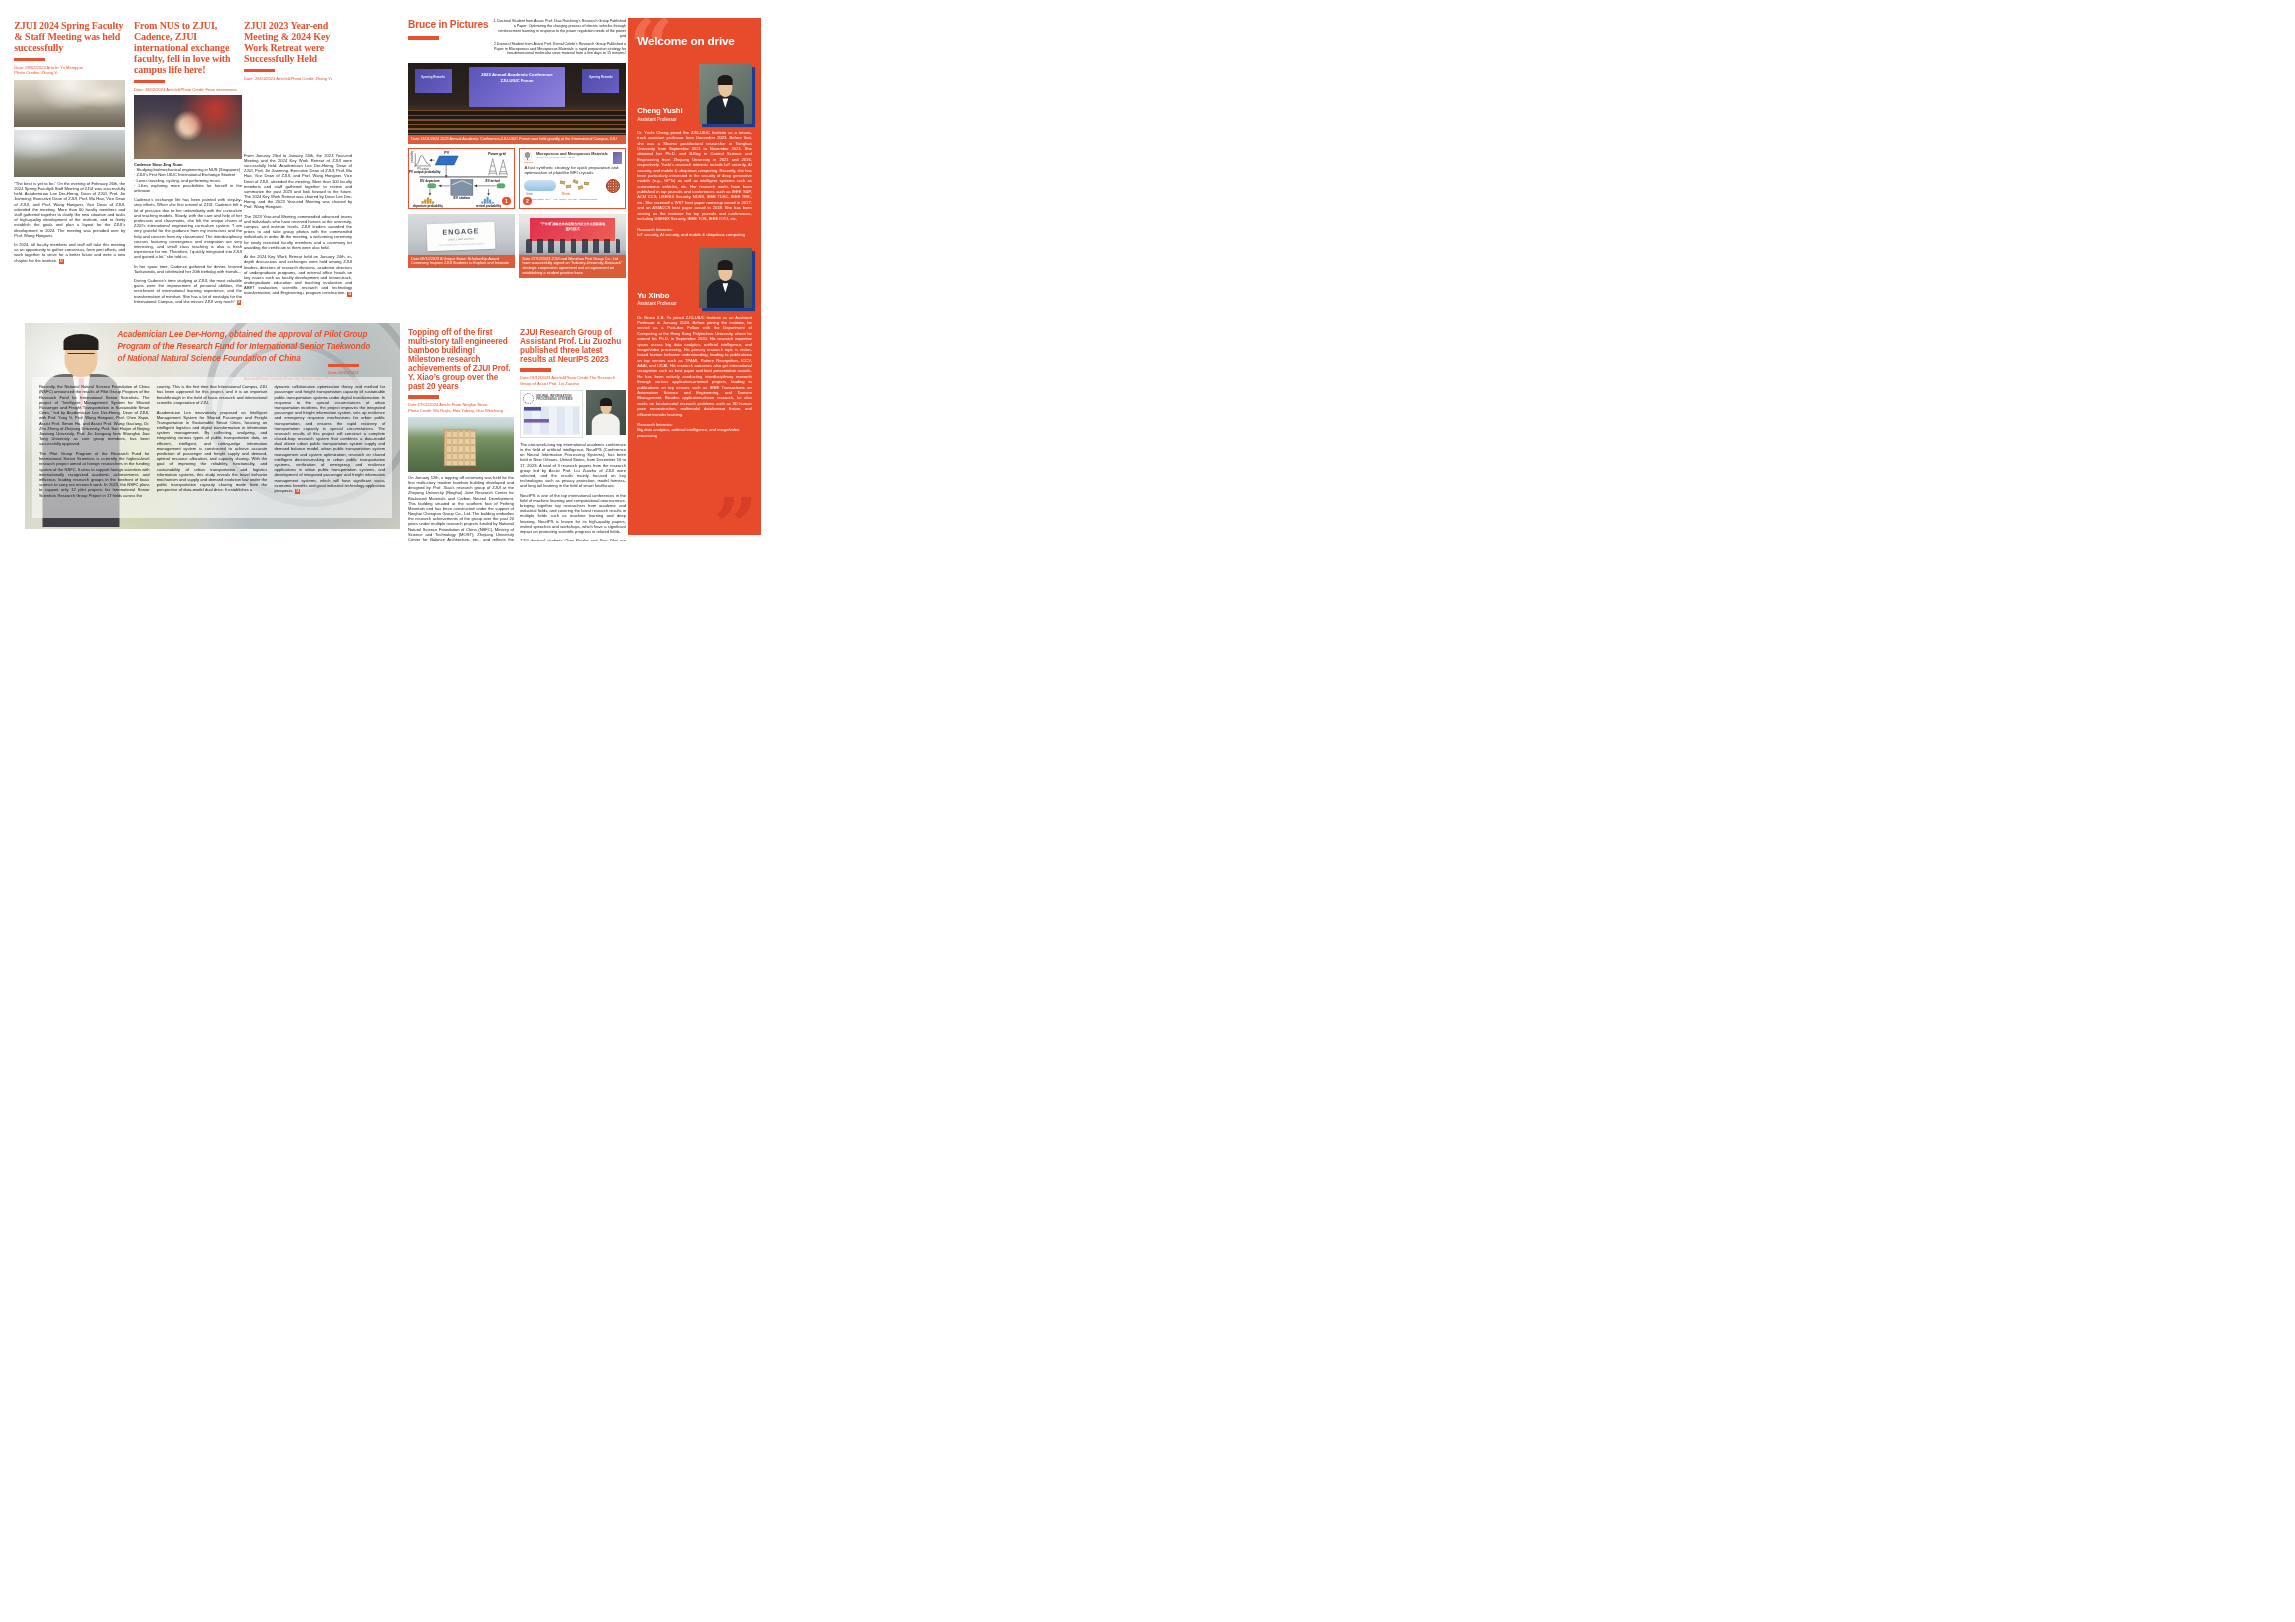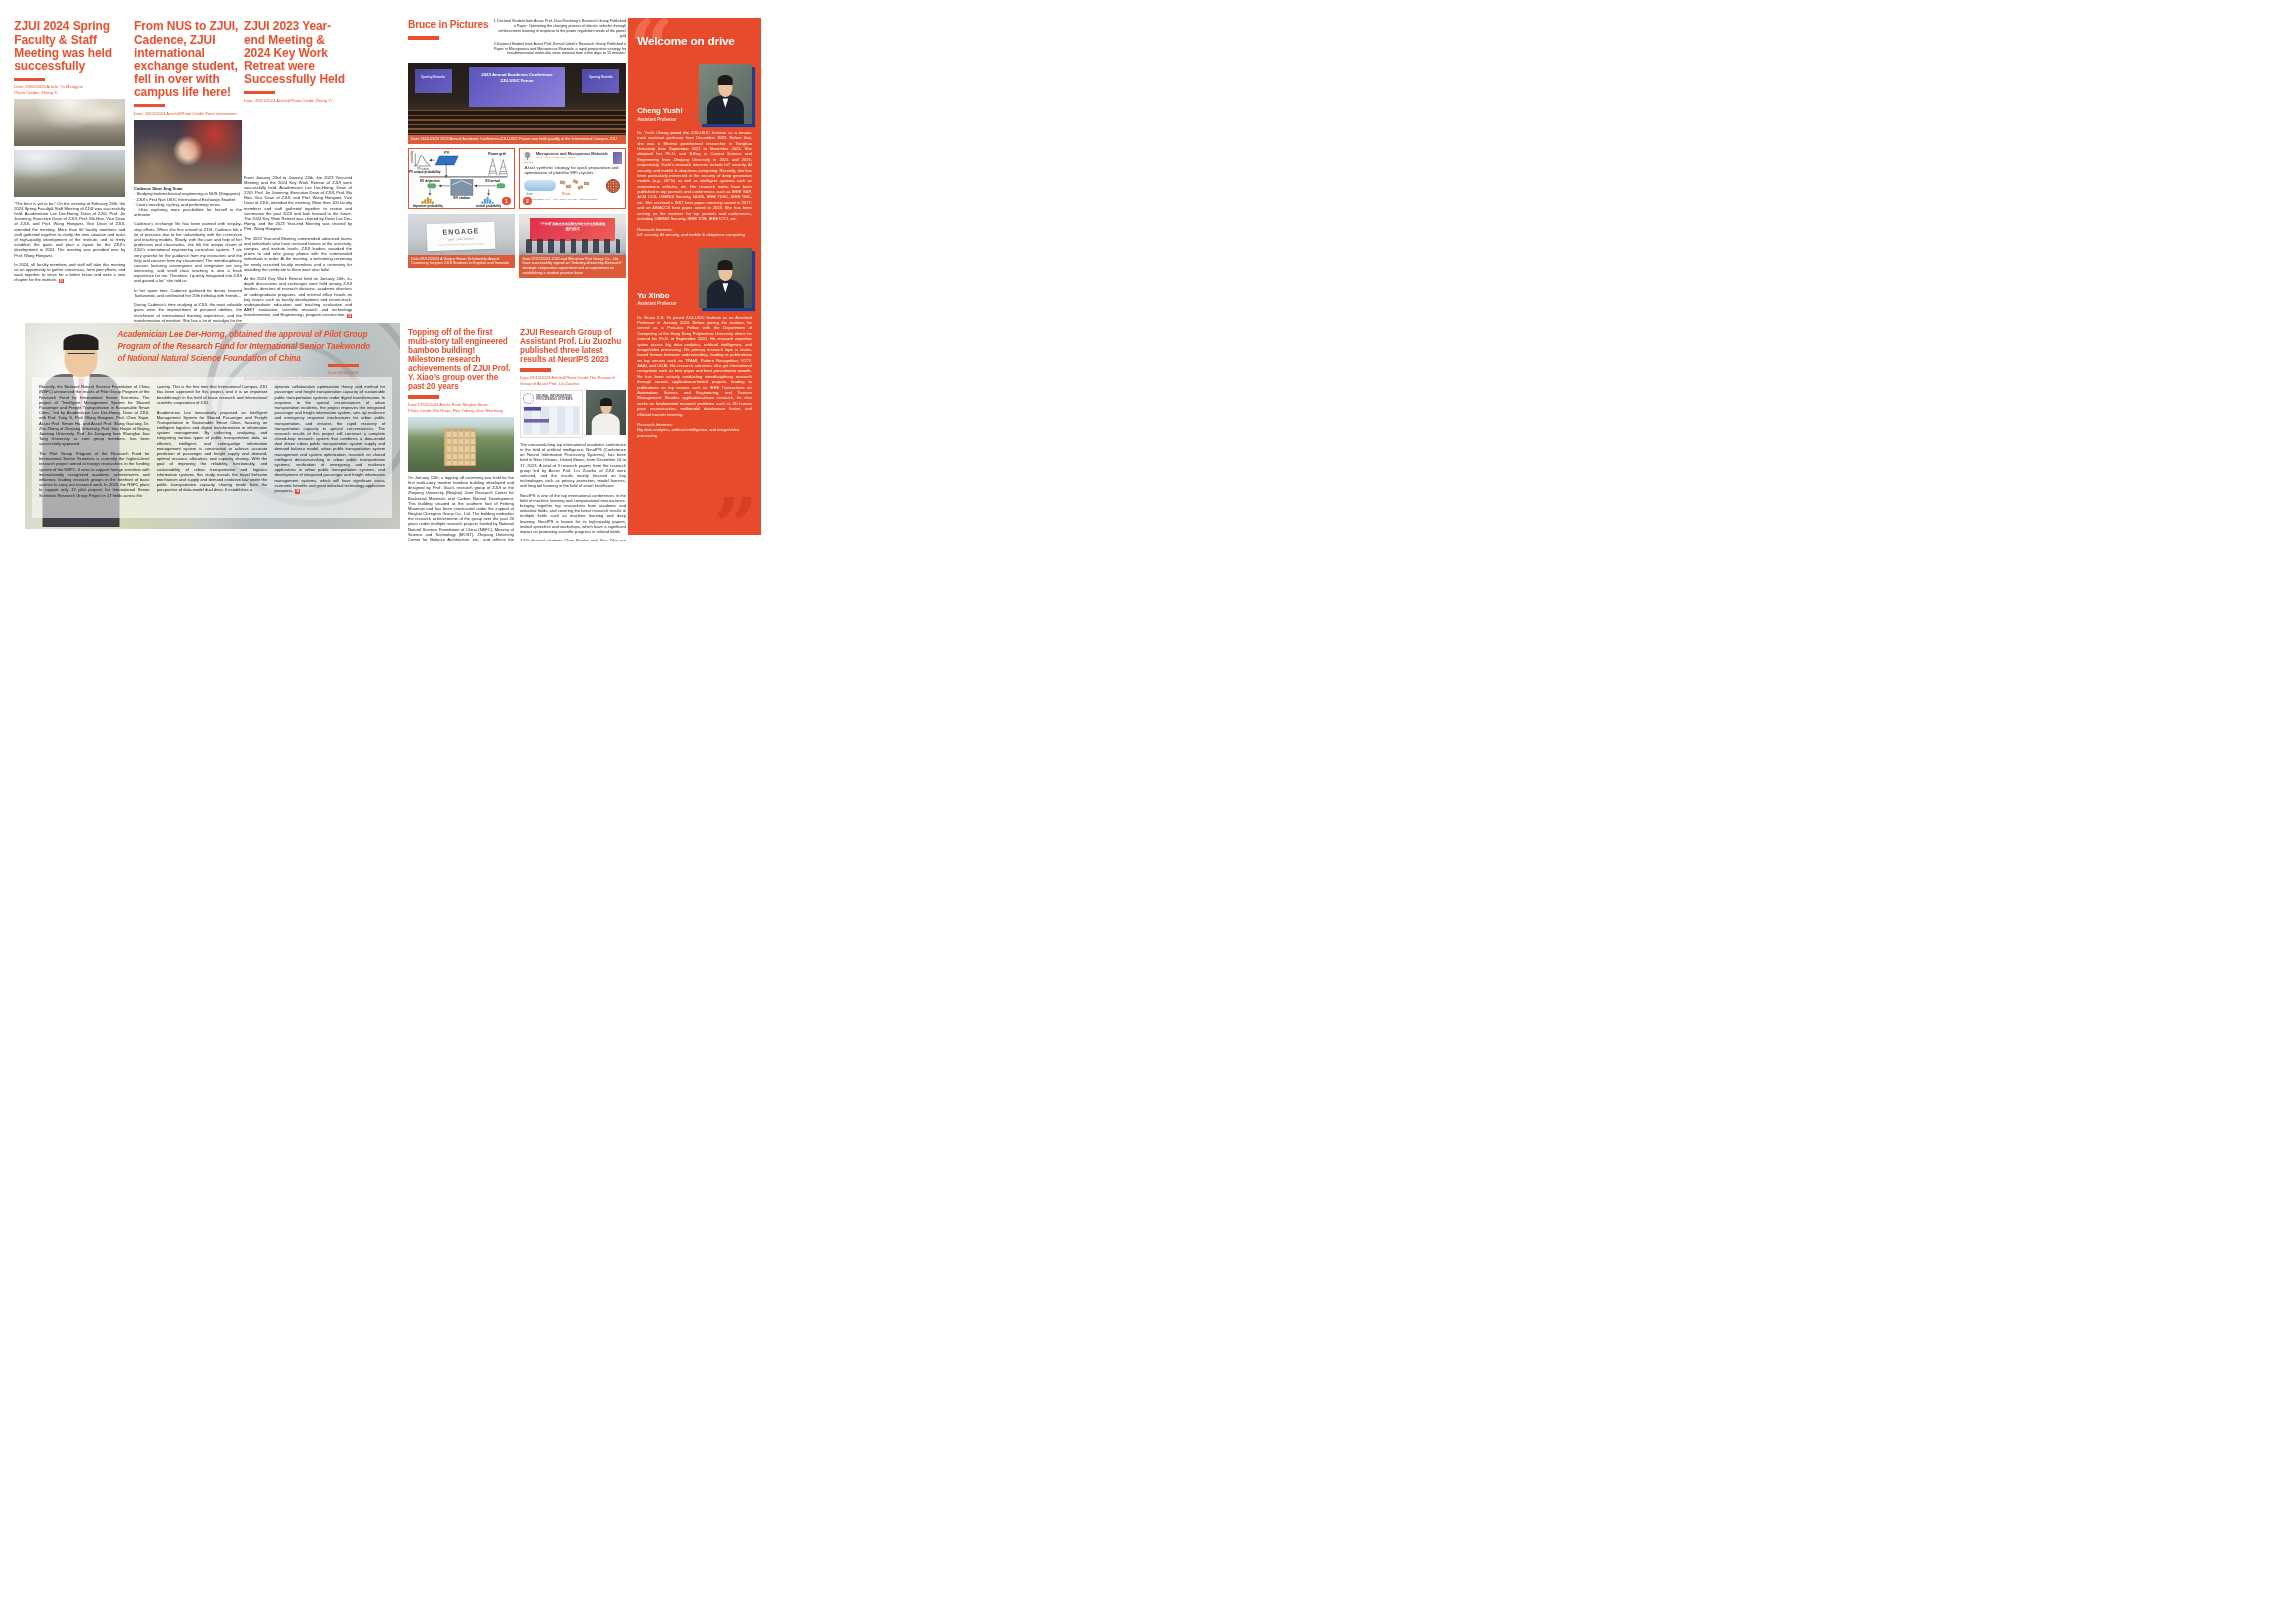--- a/index.html
+++ b/index.html
@@ -9,21 +9,21 @@
     --capbar:#DC5B38;
     --ink:#1c1c1c;
   }
   *{box-sizing:border-box;margin:0;padding:0;}
   html,body{background:#fff;}
   body{font-family:"Liberation Sans",sans-serif;color:var(--ink);}
   .page{position:relative;width:765px;height:541px;background:#fff;overflow:hidden;}
 
   
   .abs{position:absolute;}
-  .col-title{color:var(--accent);font-weight:700;font-size:12px;line-height:1.1;letter-spacing:-0.1px;}
+  .col-title{color:var(--accent);font-weight:700;font-size:10px;line-height:1.1;letter-spacing:-0.1px;font-family:Liberation Serif, serif;}
   .redbar{width:31px;height:3.1px;background:var(--accent);margin:4.6px 0 3.6px;}
   .credit{color:var(--accent);font-size:4.1px;line-height:1.4;}
   .bodytext p,.para{font-size:4.1px;line-height:1.27;text-align:justify;color:var(--ink);}
   .bodytext p{margin-bottom:4.1px;}
   .para{margin-bottom:4.1px;}
   .endpara p{display:inline;}
   .endmark{display:inline-block;width:4.6px;height:4.6px;background:var(--accent);color:#fff;
            font-size:3.6px;font-weight:700;text-align:center;line-height:4.6px;margin-left:2px;vertical-align:-0.5px;}
   .photo{width:100%;position:relative;overflow:hidden;}
 
@@ -212,21 +212,21 @@
     <div class="photo ph-meeting2"></div>
     <div class="bodytext">
       <p>“The best is yet to be.” On the evening of February 26th, the 2024 Spring Faculty&amp; Staff Meeting of ZJUI was successfully held. Academician Lee Der-Horng, Dean of ZJUI, Prof. Jin Jianming, Executive Dean of ZJUI, Prof. Ma Hao, Vice Dean of ZJUI, and Prof. Wang Hongwei, Vice Dean of ZJUI, attended the meeting. More than 60 faculty members and staff gathered together to clarify the new situation and tasks of high-quality development of the institute, and to firmly establish the goals and plan a layout for the ZJUI’s development in 2024. The meeting was presided over by Prof. Wang Hongwei.</p>
       <div class="para endpara">
         <p>In 2024, all faculty members and staff will take this meeting as an opportunity to gather consensus, form joint efforts, and work together to strive for a better future and write a new chapter for the institute.</p><span class="endmark">U</span>
       </div>
     </div>
   </section>
 
   <section class="abs colB">
-    <h2 class="col-title">From NUS to ZJUI, Cadence, ZJUI international exchange student, fell in over with campus life here!</h2>
+    <h2 class="col-title">From NUS to ZJUI, Cadence, ZJUI international exchange faculty, fell in love with campus life here!</h2>
     <div class="redbar"></div>
     <div class="credit">Date: 18/02/2024   Article&amp;Photo Credit: From interviewee</div>
     <div style="height:3.1px"></div>
     <div class="photo ph-cadence"></div>
     <div class="bodytext">
       <p style="margin-bottom:0;font-weight:bold;text-align:left">Cadence Siow Jing Xuan</p>
       <p style="margin-bottom:0">· Studying bio/mechanical engineering in NUS (Singapore)</p>
       <p style="margin-bottom:0">· ZJUI’s First Non UIUC International Exchange Student</p>
       <p style="margin-bottom:0">· Loves traveling, cycling, and performing music</p>
       <p>· Likes exploring more possibilities for herself in the unknown</p>

